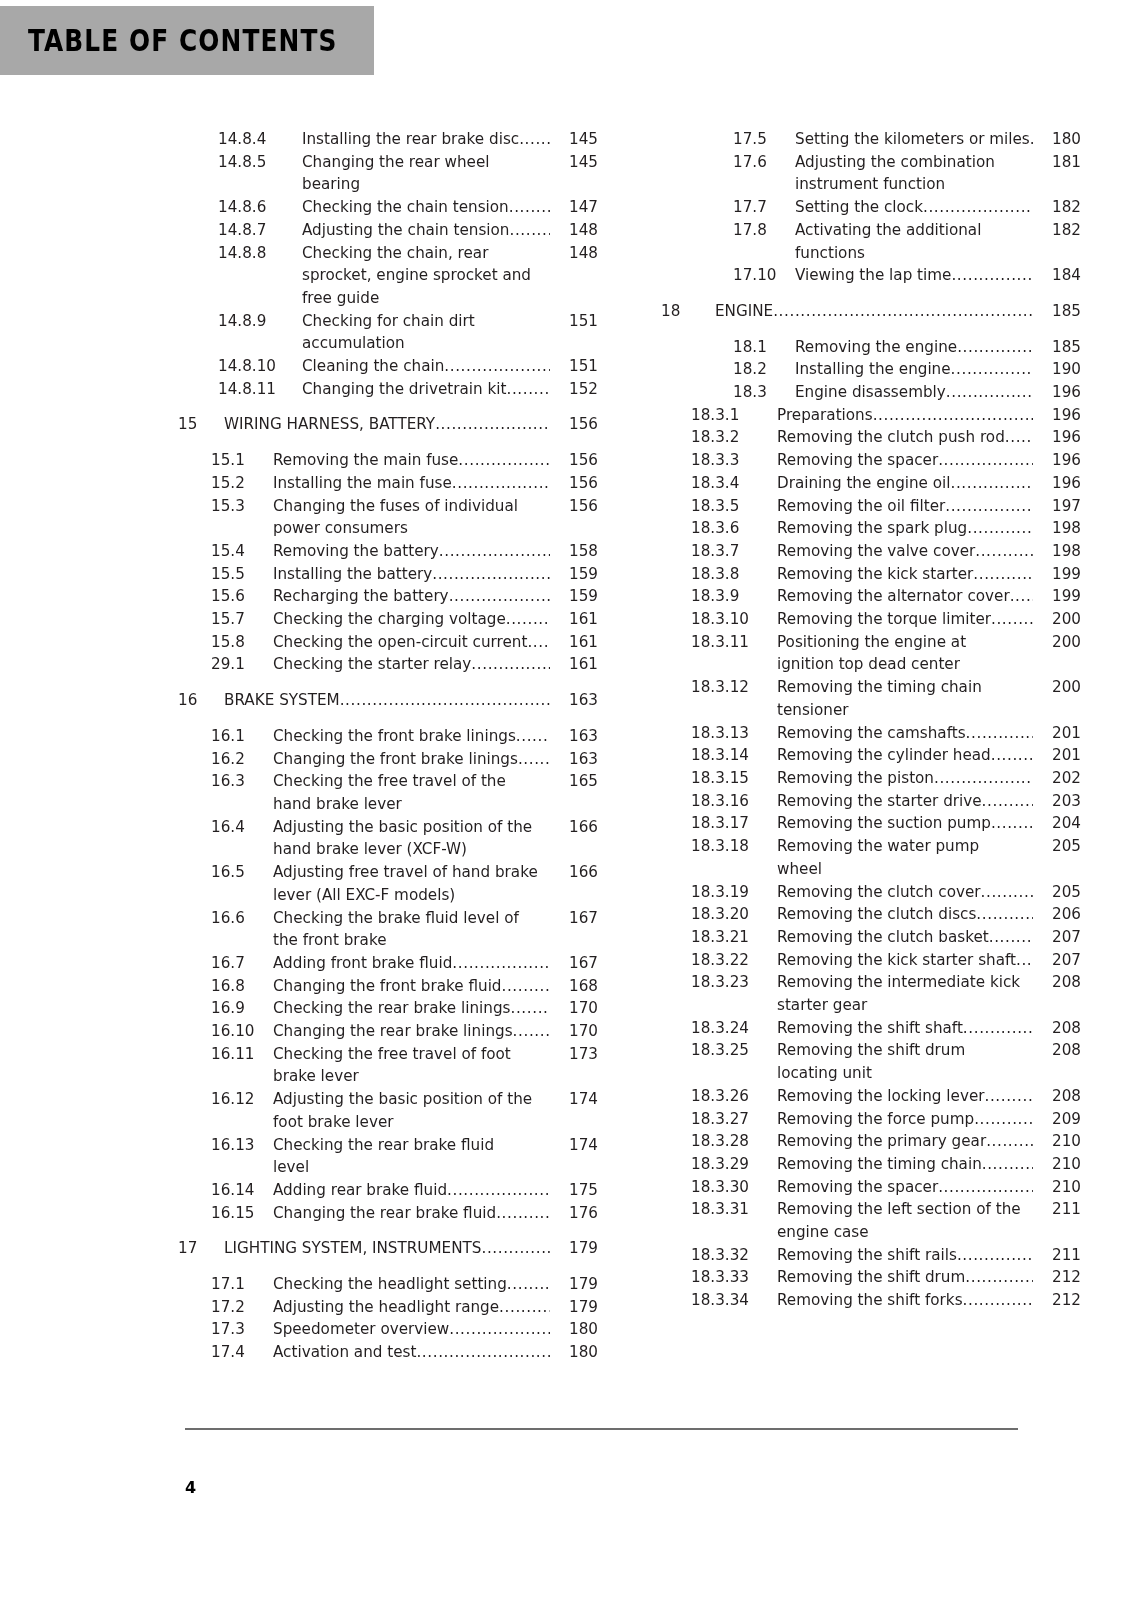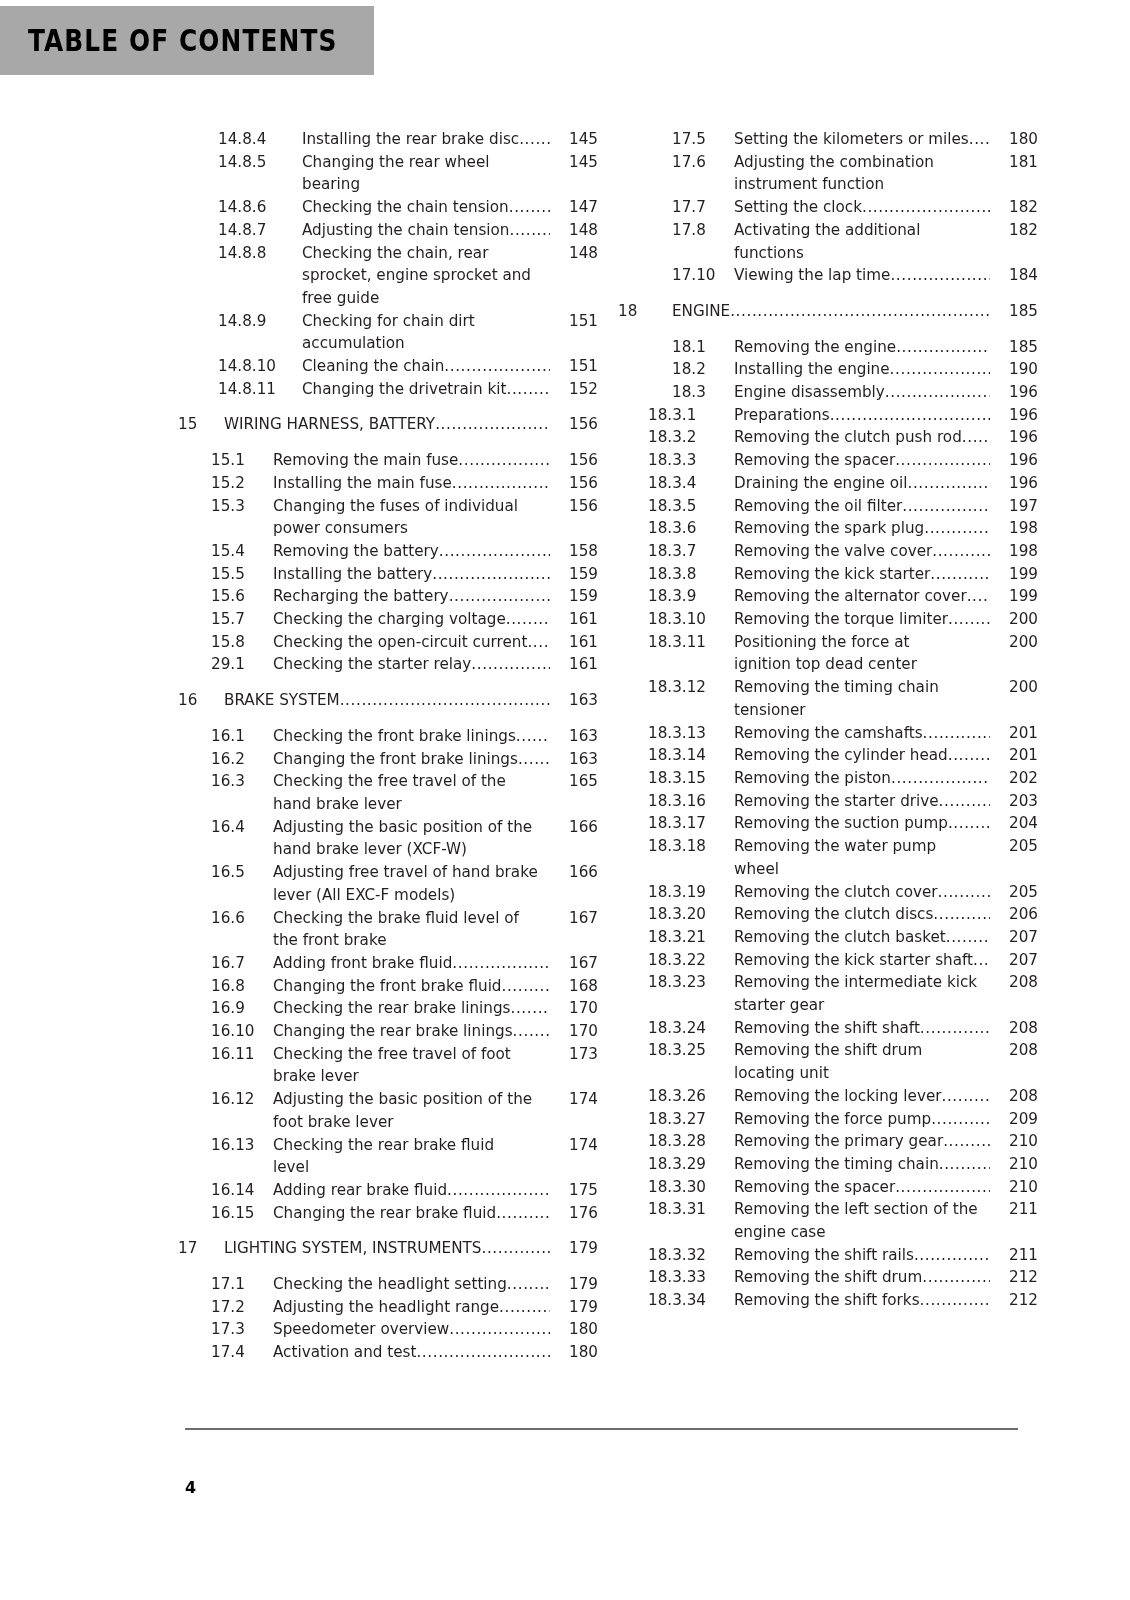--- a/index.html
+++ b/index.html
@@ -38,20 +38,21 @@
     transform-origin: left center;
   }
 
   
   .columns {
     position: absolute;
     left: 0;
     top: 128px;
     width: 1046px;
     display: flex;
+    gap: 43px;
   }
   .col {
     position: relative;
   }
   .col-left  { width: 420px; margin-left: 178px; }
   .col-right { width: 420px; margin-left: 20px; }
 
   
   .toc-row {
     display: flex;
@@ -69,21 +70,21 @@
     flex: 0 0 auto;
     text-align: left;
     white-space: nowrap;
   }
   
   .col-left  .toc-row.chapter  .num { width: 46px; }
   .col-left  .toc-row.section  .num { width: 62px; margin-left: 33px; }
   .col-left  .toc-row.subsec   .num { width: 84px; margin-left: 40px; }
   
   .col-right .toc-row.chapter  .num { width: 54px; }
-  .col-right .toc-row.section  .num { width: 62px; margin-left: 54px; }
+  .col-right .toc-row.section  .num { width: 62px; margin-left: 72px; }
   .col-right .toc-row.subsec   .num { width: 86px; margin-left: 30px; }
 
   .titlewrap {
     flex: 1 1 auto;
     min-width: 0;
     position: relative;
   }
   .title-text {
     display: inline;
   }
@@ -565,21 +566,21 @@
       <div class="toc-row subsec">
         <span class="num">18.3.10</span>
         <span class="titlewrap">
           <span class="title-line"><span class="title-text">Removing the torque limiter</span><span class="leader"></span></span>
         </span>
         <span class="page">200</span>
       </div>
       <div class="toc-row subsec multi">
         <span class="num">18.3.11</span>
         <span class="titlewrap">
-          <span class="title-line nolead">Positioning the force at</span>
+          <span class="title-line nolead">Positioning the engine at</span>
           <span class="title-line">ignition top dead center</span>
         </span>
         <span class="page">200</span>
       </div>
       <div class="toc-row subsec multi">
         <span class="num">18.3.12</span>
         <span class="titlewrap">
           <span class="title-line nolead">Removing the timing chain</span>
           <span class="title-line">tensioner</span>
         </span>

